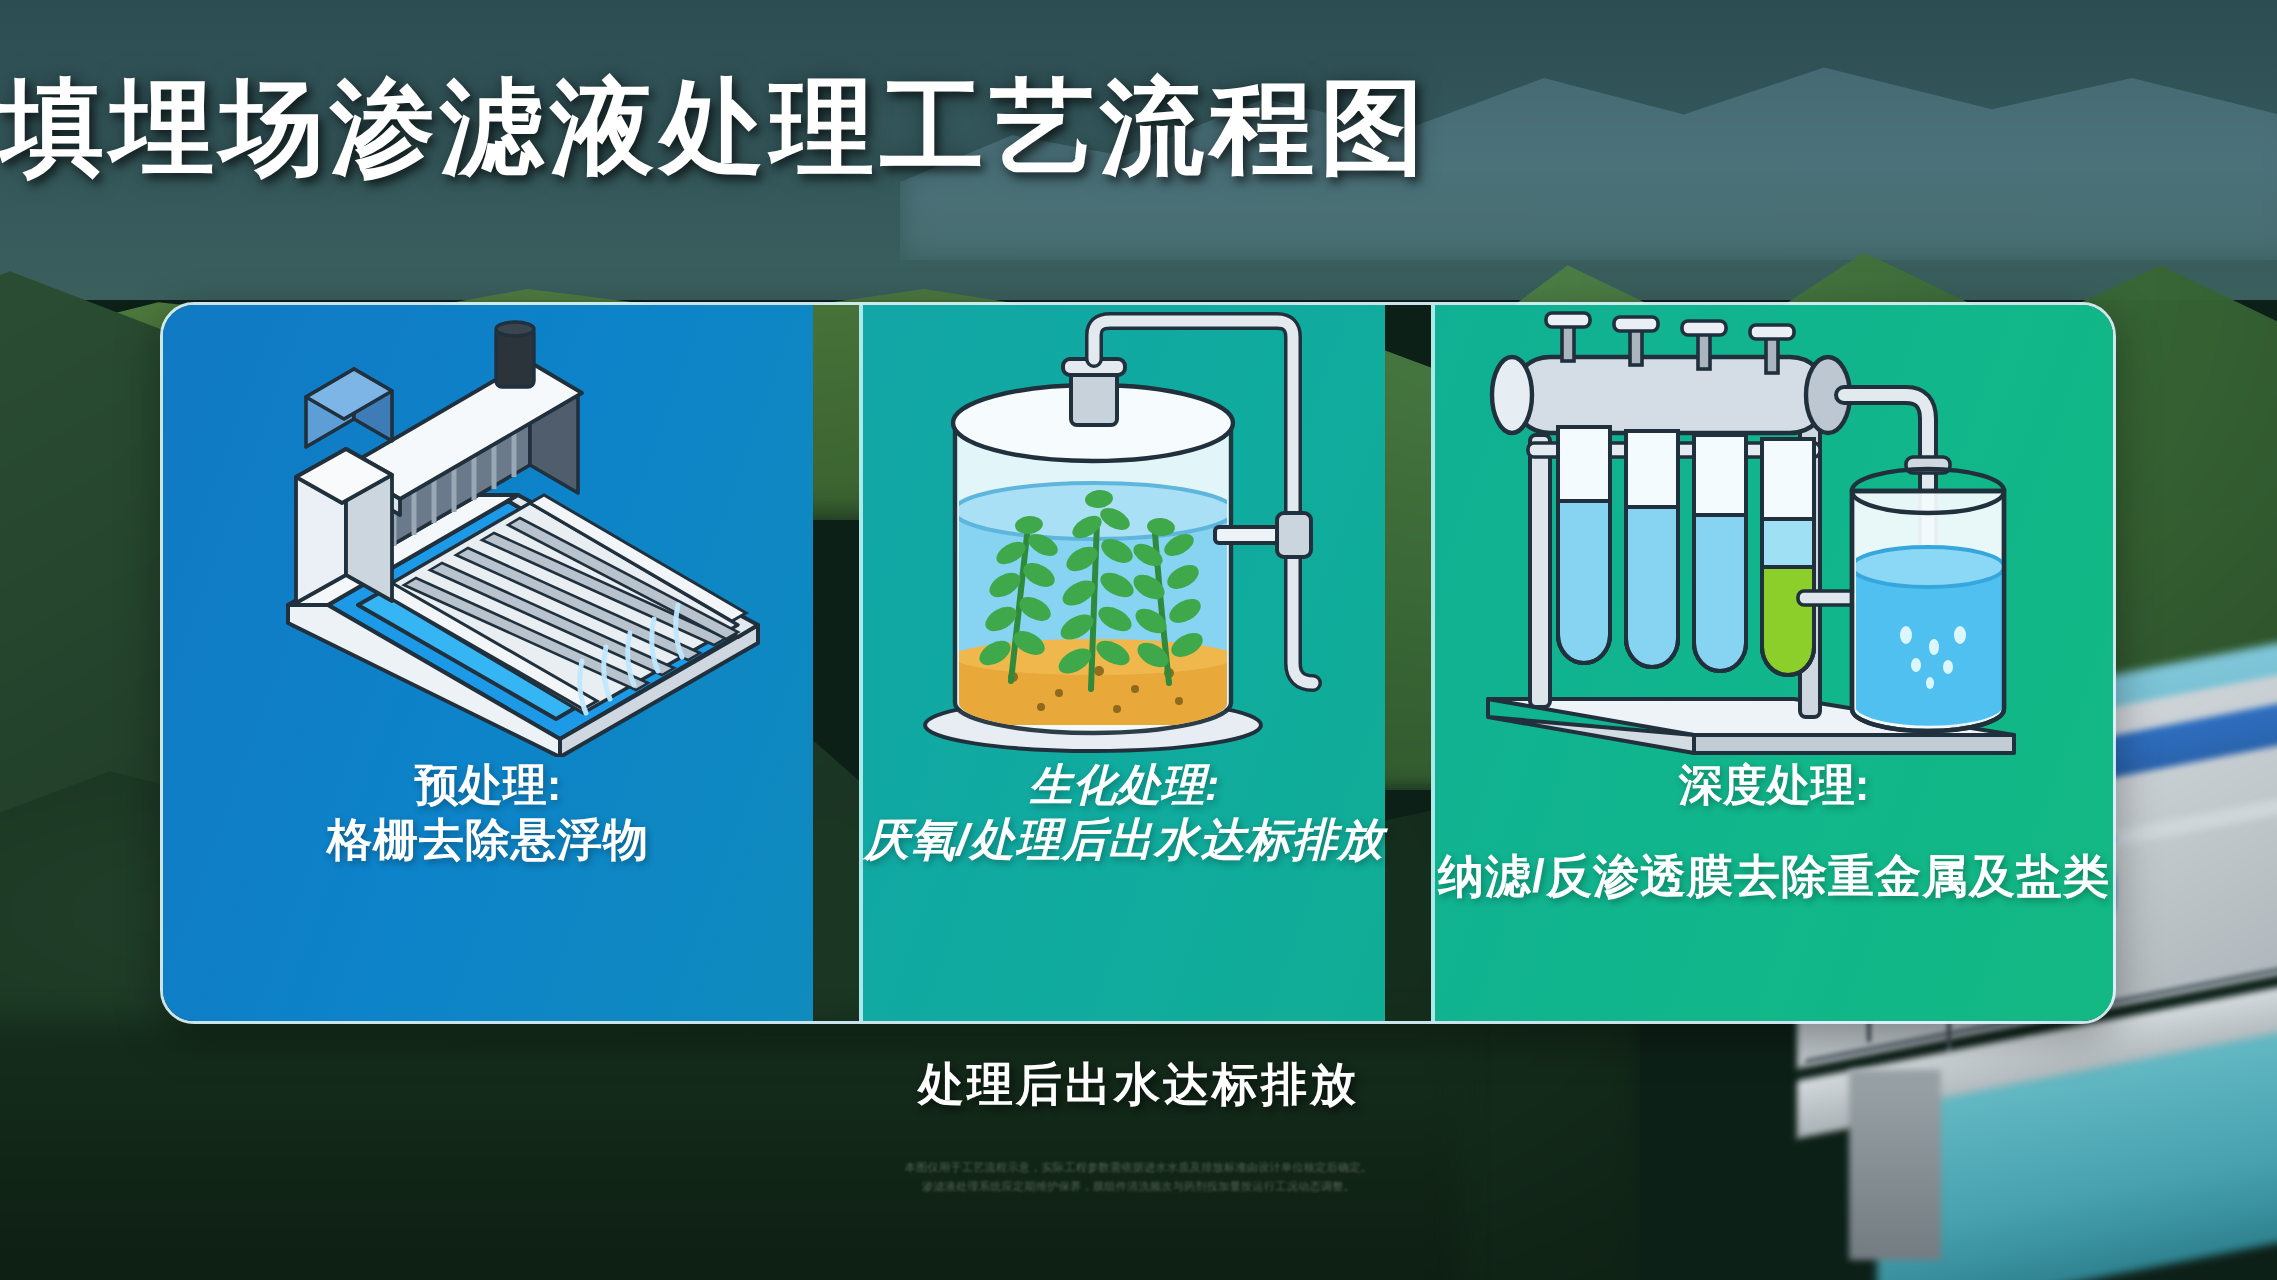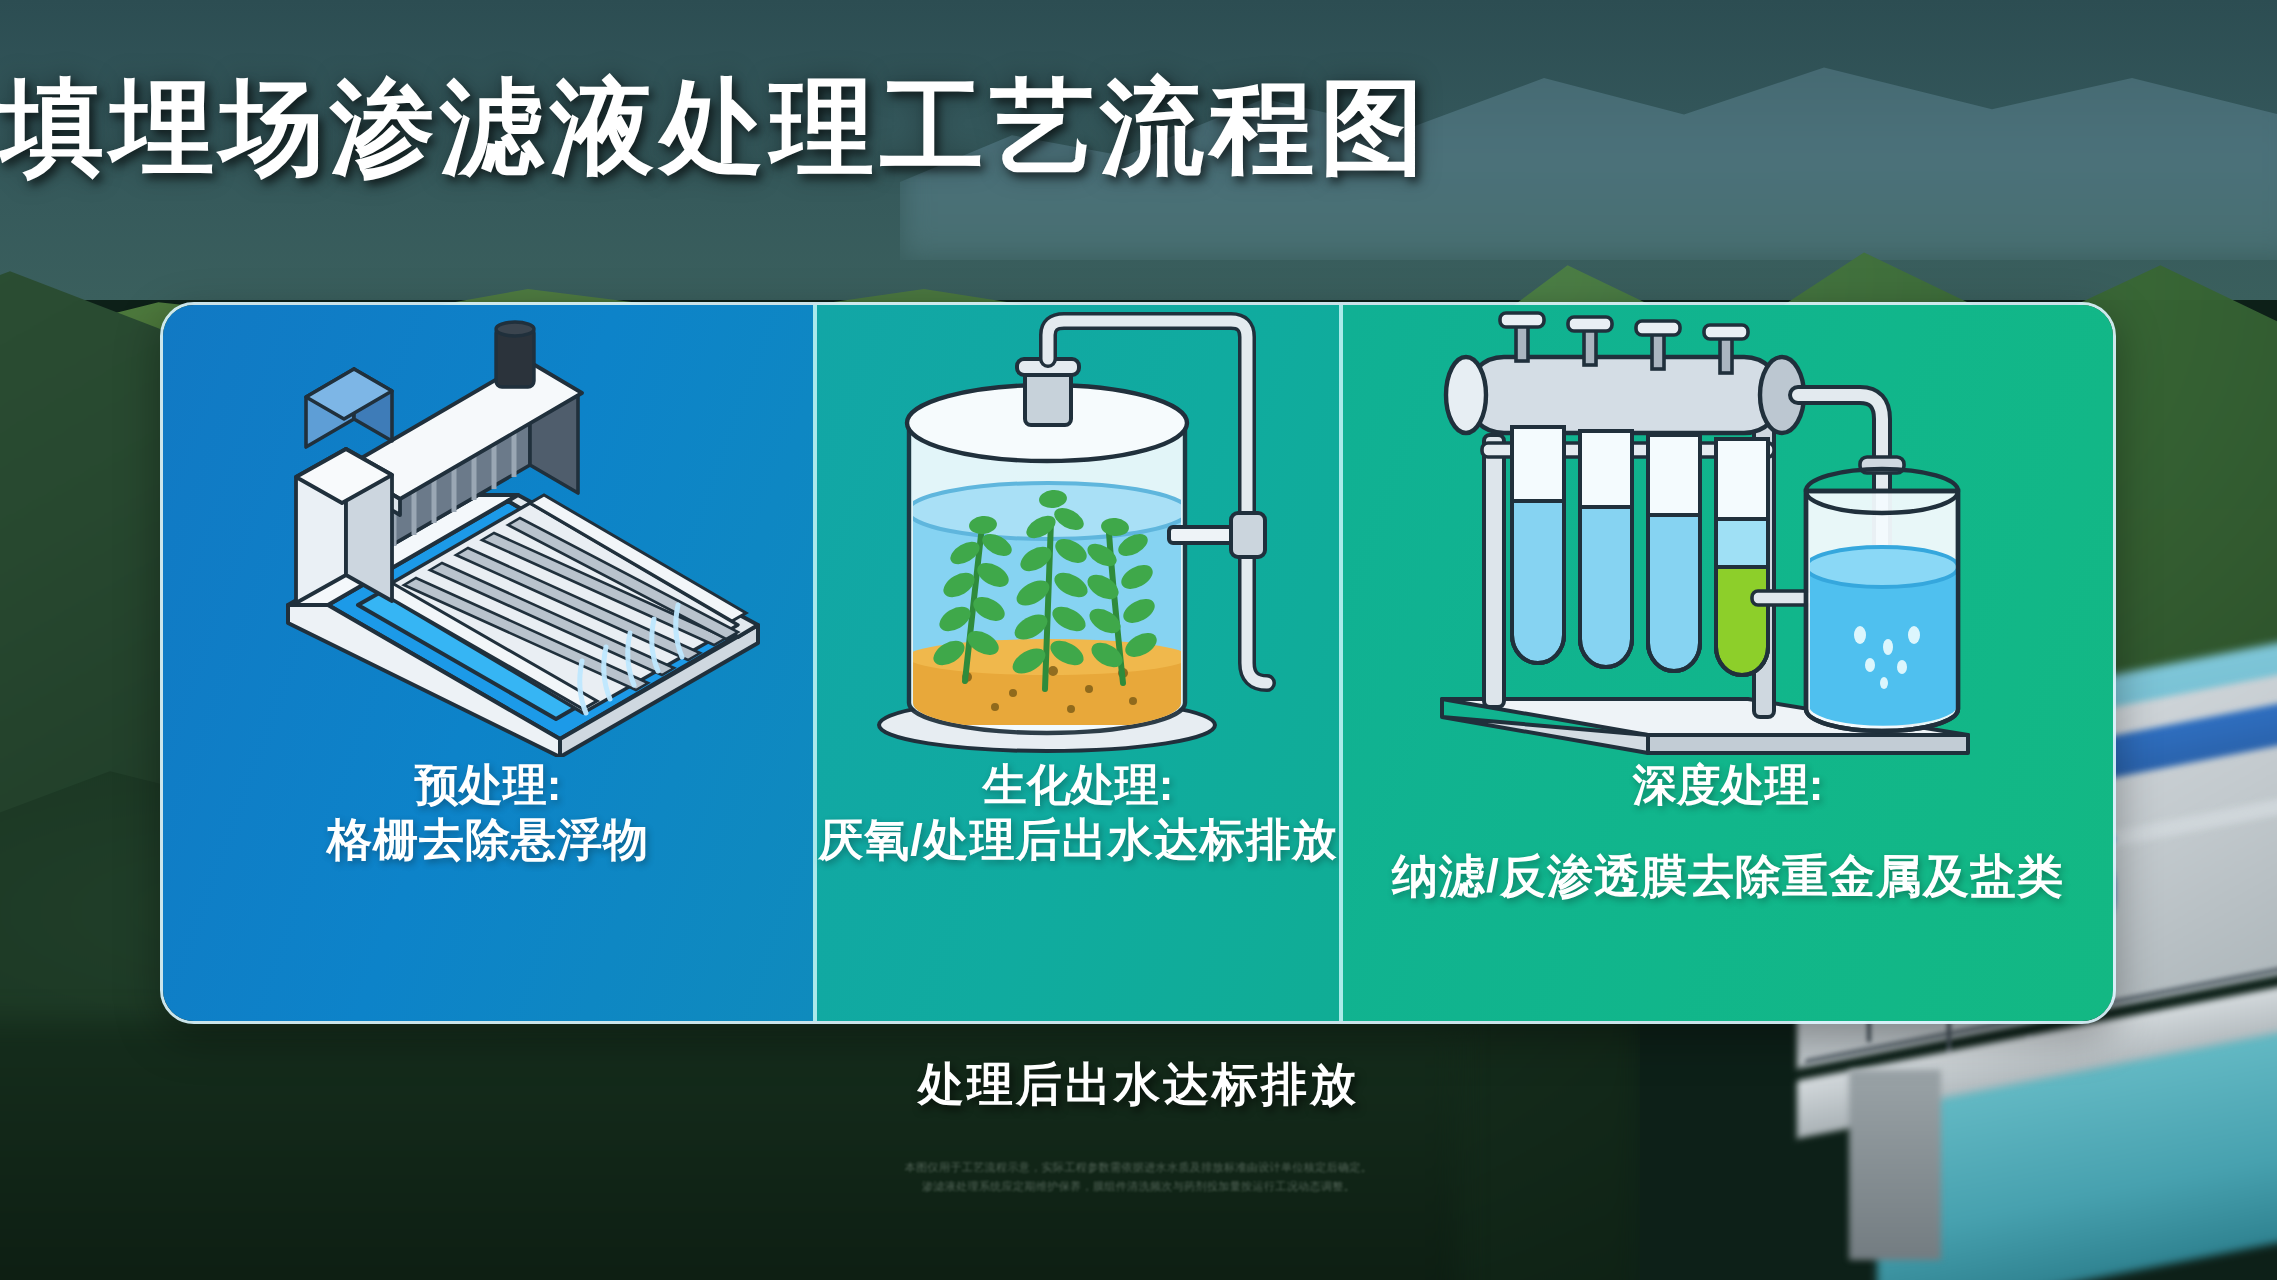--- a/index.html
+++ b/index.html
@@ -130,28 +130,29 @@
     white-space:nowrap;
   }
 
   
   #cards {
     position:absolute; left:160px; top:302px; width:1956px; height:722px;
     border-radius:34px;
     border:3px solid rgba(218,243,252,.92);
     display:flex; overflow:hidden;
     box-shadow:0 14px 44px rgba(0,0,0,.34);
+    gap:46px;
   }
   .card {
     position:relative; height:100%;
     display:flex; flex-direction:column; align-items:center;
   }
   .card + .card { border-left:4px solid rgba(198,243,250,.85); }
   .card.c1 { width:650px; background:linear-gradient(110deg,#1179c4 0%,#0d83c9 50%,#0f8bbd 100%); }
-  .card.c2 { width:526px; background:linear-gradient(110deg,#12a6a6 0%,#10ab9f 55%,#10ad95 100%); }
+  .card.c2 { width:526px; background:linear-gradient(110deg,#12a6a6 0%,#10ab9f 55%,#10ad95 100%);font-style:italic; }
   .card.c3 { flex:1;      background:linear-gradient(110deg,#10b094 0%,#11b68b 55%,#13b883 100%); }
 
   .art { position:relative; width:100%; height:452px; }
   .labels {
     position:relative; width:100%; text-align:center;
     color:#ffffff; font-weight:bold; line-height:1.26;
     text-shadow:2px 3px 7px rgba(0,0,0,.30);
   }
   .lab-1 { font-size:44px; }
   .lab-2 { font-size:45px; letter-spacing:1px; }

